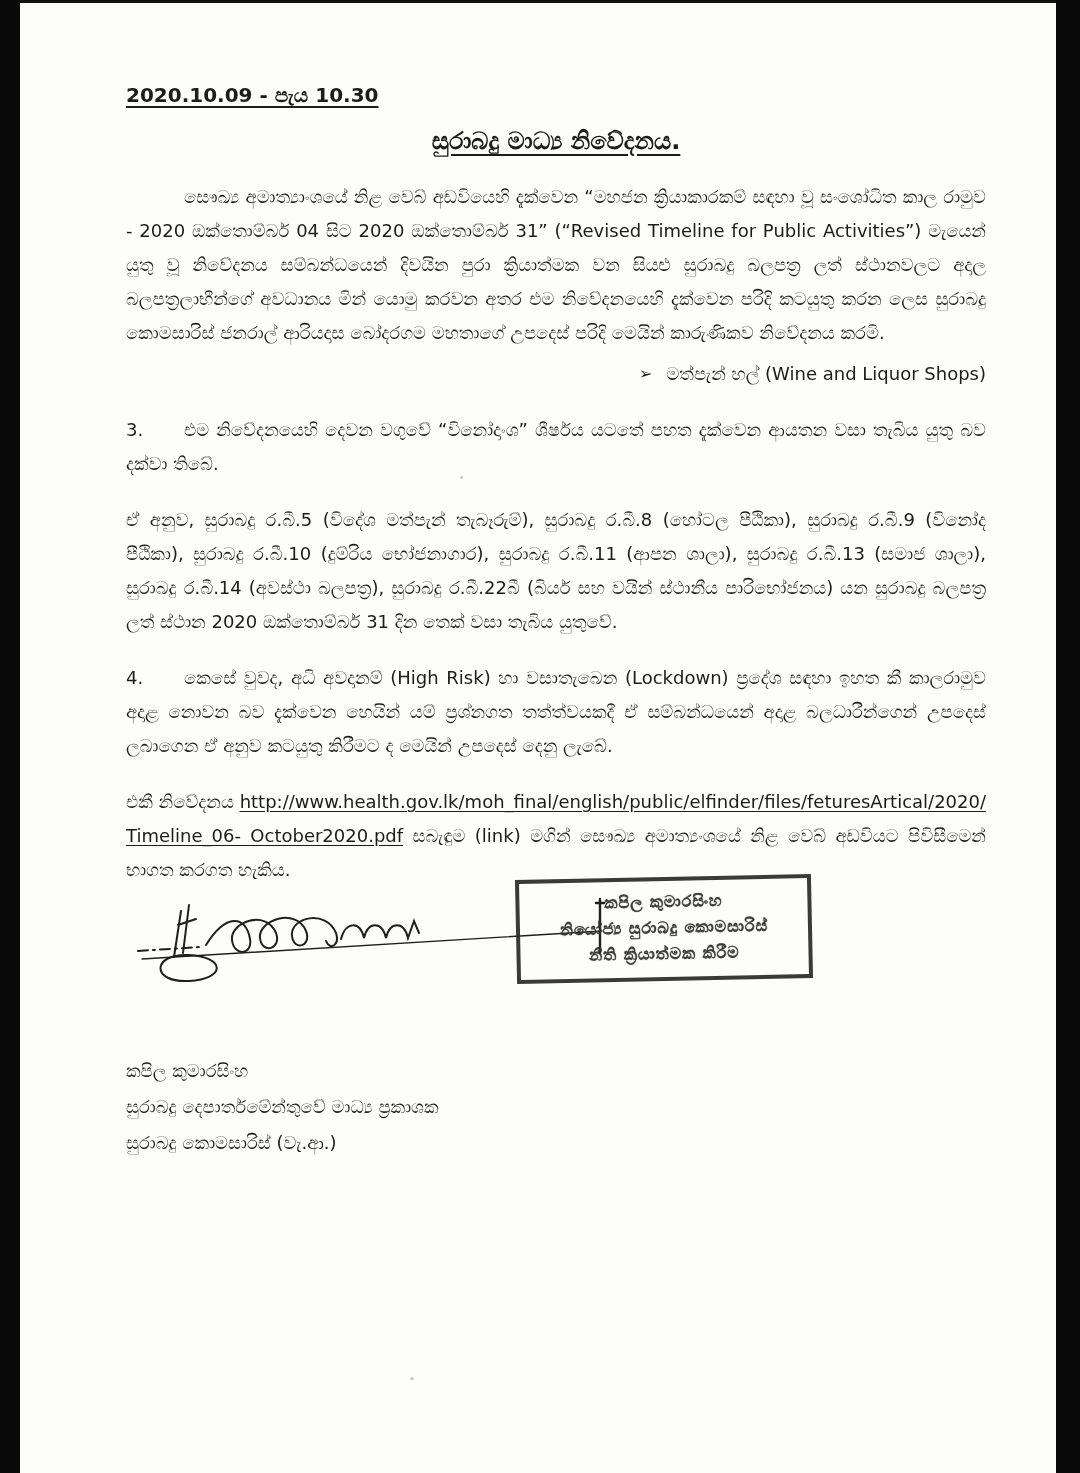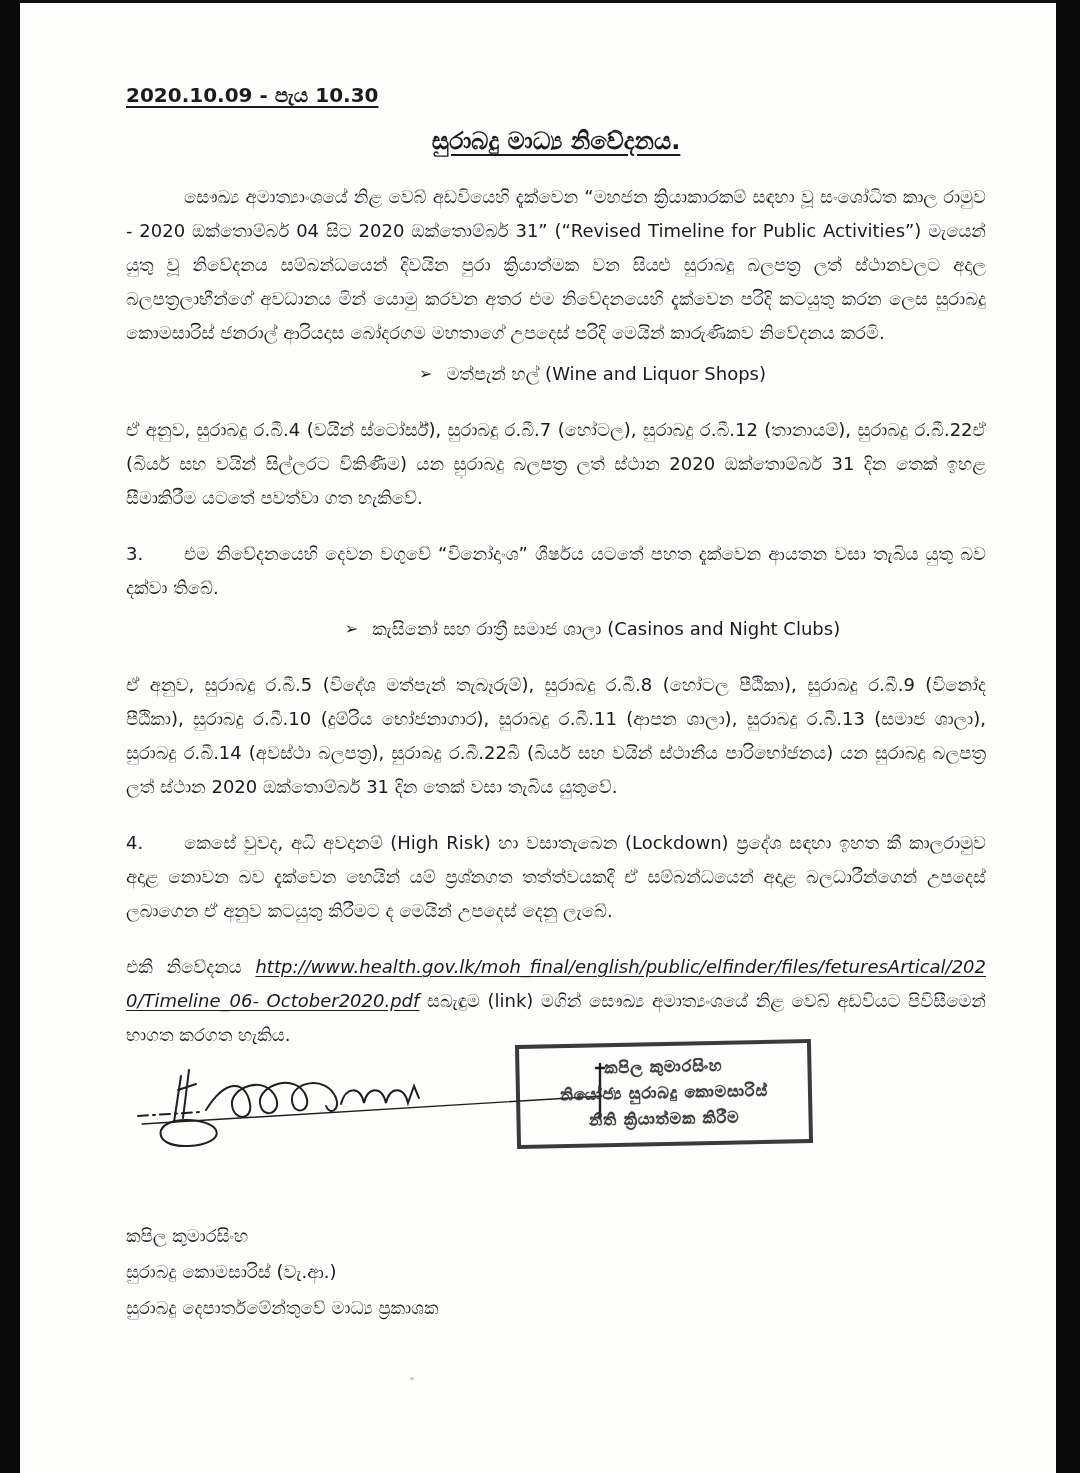--- a/index.html
+++ b/index.html
@@ -60,34 +60,33 @@
   p.block { margin: 22px 0 0 0; }
   .indent-first { text-indent: 58px; }
   .num {
     display: inline-block;
     min-width: 58px;
     text-indent: 0;
   }
   .bullets { margin: 8px 0 0 0; }
   .bullet-row {
     margin-left: 73px;
-    text-align: center;
+    text-align: right;
     line-height: 32px;
   }
   .bullet-arrow {
     display: inline-block;
     margin-right: 14px;
     font-size: 16px;
     transform: translateY(-1px);
   }
   .doc-link {
     text-decoration: underline;
     text-underline-offset: 3px;
     word-break: break-all;
-    font-style: italic;
   }
   .sig-zone {
     position: relative;
     height: 160px;
     margin-top: 6px;
   }
   .signature-svg {
     position: absolute;
     left: 8px; top: 2px;
   }
@@ -136,28 +135,24 @@
 
     <p class="block indent-first">සෞඛ්‍ය අමාත්‍යාංශයේ නිළ වෙබ් අඩවියෙහි දැක්වෙන “මහජන ක්‍රියාකාරකම් සඳහා වූ සංශෝධිත කාල රාමුව - 2020 ඔක්තොම්බර් 04 සිට 2020 ඔක්තොම්බර් 31” (“Revised Timeline for Public Activities”) මැයෙන් යුතු වූ නිවේදනය සම්බන්ධයෙන් දිවයින පුරා ක්‍රියාත්මක වන සියළු සුරාබදු බලපත්‍ර ලත් ස්ථානවලට අදාල බලපත්‍රලාභීන්ගේ අවධානය මින් යොමු කරවන අතර එම නිවේදනයෙහි දැක්වෙන පරිදි කටයුතු කරන ලෙස සුරාබදු කොමසාරිස් ජනරාල් ආරියදාස බෝදරගම මහතාගේ උපදෙස් පරිදි මෙයින් කාරුණිකව නිවේදනය කරමි.</p>
 
 
     <div class="bullets">
       <div class="bullet-row">
         <span class="bullet-arrow">➢</span><span>මත්පැන් හල් (Wine and Liquor Shops)</span>
       </div>
     </div>
 
-    <p class="block">ඒ අනුව, සුරාබදු ර.බී.4 (වයින් ස්ටෝර්ස්), සුරාබදු ර.බී.7 (හෝටල), සුරාබදු ර.බී.12 (තානායම්), සුරාබදු ර.බී.22ඒ (බියර් සහ වයින් සිල්ලරට විකිණීම) යන සුරාබදු බලපත්‍ර ලත් ස්ථාන 2020 ඔක්තොම්බර් 31 දින තෙක් ඉහළ සීමාකිරීම යටතේ පවත්වා ගත හැකිවේ.</p>
 
     <p class="block"><span class="num">3.</span><span>එම නිවේදනයෙහි දෙවන වගුවේ “විනෝදාංශ” ශීර්ෂය යටතේ පහත දැක්වෙන ආයතන වසා තැබිය යුතු බව දක්වා තිබේ.</span></p>
 
     <div class="bullets">
-      <div class="bullet-row">
-        <span class="bullet-arrow">➢</span><span>කැසිනෝ සහ රාත්‍රී සමාජ ශාලා (Casinos and Night Clubs)</span>
-      </div>
     </div>
 
     <p class="block">ඒ අනුව, සුරාබදු ර.බී.5 (විදේශ මත්පැන් තැබෑරුම්), සුරාබදු ර.බී.8 (හෝටල පීඨිකා), සුරාබදු ර.බී.9 (විනෝද පීඨිකා), සුරාබදු ර.බී.10 (දුම්රිය භෝජනාගාර), සුරාබදු ර.බී.11 (ආපන ශාලා), සුරාබදු ර.බී.13 (සමාජ ශාලා), සුරාබදු ර.බී.14 (අවස්ථා බලපත්‍ර), සුරාබදු ර.බී.22බී (බියර් සහ වයින් ස්ථානීය පාරිභෝජනය) යන සුරාබදු බලපත්‍ර ලත් ස්ථාන 2020 ඔක්තොම්බර් 31 දින තෙක් වසා තැබිය යුතුවේ.</p>
 
     <p class="block"><span class="num">4.</span><span>කෙසේ වුවද, අධි අවදානම් (High Risk) හා වසාතැබෙන (Lockdown) ප්‍රදේශ සඳහා ඉහත කී කාලරාමුව අදාළ නොවන බව දැක්වෙන හෙයින් යම් ප්‍රශ්නගත තත්ත්වයකදී ඒ සම්බන්ධයෙන් අදාළ බලධාරීන්ගෙන් උපදෙස් ලබාගෙන ඒ අනුව කටයුතු කිරීමට ද මෙයින් උපදෙස් දෙනු ලැබේ.</span></p>
 
     <p class="block"><span>එකී නිවේදනය </span><span class="doc-link">http://www.health.gov.lk/moh_final/english/public/elfinder/files/feturesArtical/2020/Timeline_06- October2020.pdf</span><span> සබැඳුම (link) මගින් සෞඛ්‍ය අමාත්‍යංශයේ නිළ වෙබ් අඩවියට පිවිසීමෙන් භාගත කරගත හැකිය.</span></p>
 
     <div class="sig-zone">
       <svg class="signature-svg" width="500" height="95" viewBox="0 0 500 95">
@@ -174,18 +169,18 @@
 
       <div class="stamp">
         <div>කපිල කුමාරසිංහ</div>
         <div>නියෝජ්‍ය සුරාබදු කොමසාරිස්</div>
         <div>නීති ක්‍රියාත්මක කිරීම</div>
       </div>
     </div>
 
     <div class="sign-block">
       <div>කපිල කුමාරසිංහ</div>
+      <div>සුරාබදු දෙපාර්තමේන්තුවේ මාධ්‍ය ප්‍රකාශක</div>
       <div>සුරාබදු කොමසාරිස් (වැ.ආ.)</div>
-      <div>සුරාබදු දෙපාර්තමේන්තුවේ මාධ්‍ය ප්‍රකාශක</div>
     </div>
 
   </div>
 </div>
 
 </body></html>

